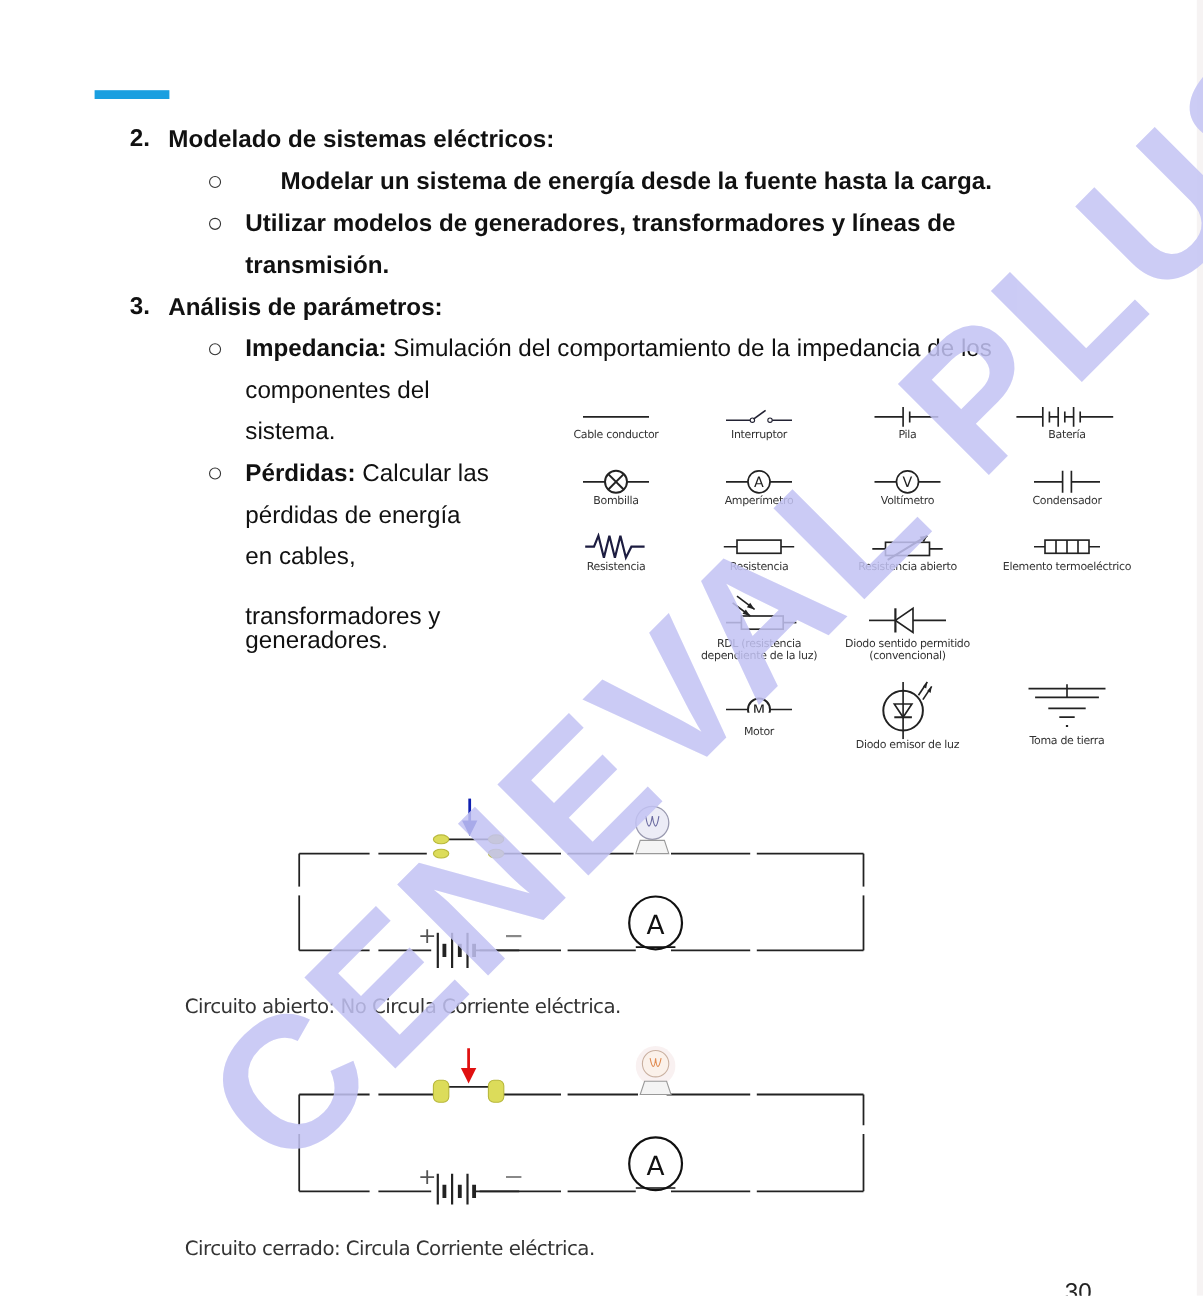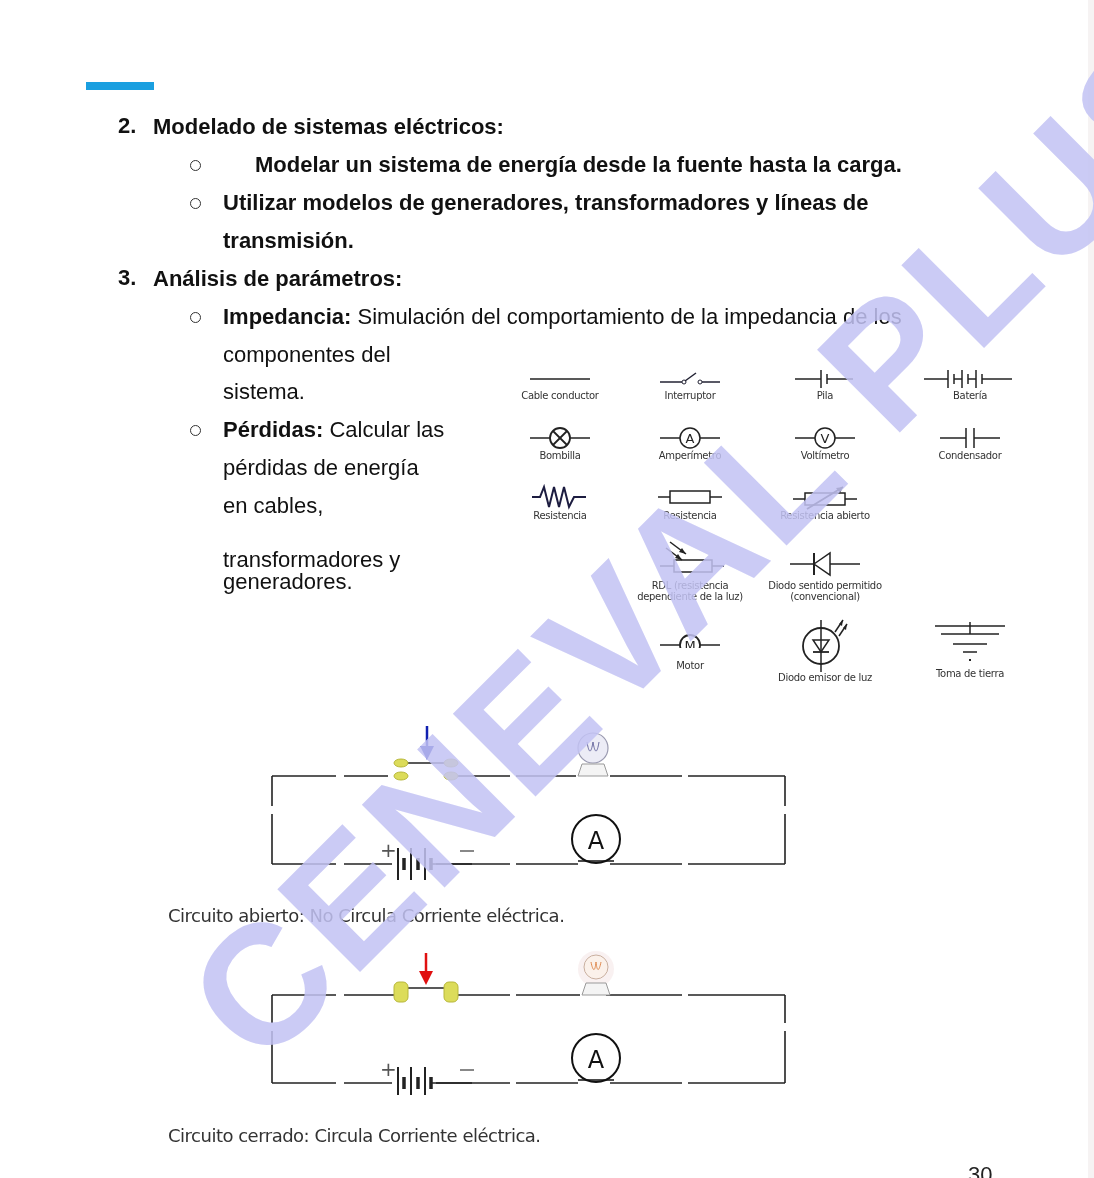--- a/index.html
+++ b/index.html
@@ -148,20 +148,31 @@
   <div class="sym" style="left:265px;top:124px;">
     <svg width="80" height="26">
         <line x1="8" y1="15" x2="20" y2="15" stroke="#222" stroke-width="1.5"></line>
         <rect x="20" y="9" width="40" height="12" fill="none" stroke="#222" stroke-width="1.5"></rect>
         <line x1="60" y1="15" x2="72" y2="15" stroke="#222" stroke-width="1.5"></line>
         <line x1="22" y1="25" x2="58" y2="3" stroke="#222" stroke-width="1.8"></line>
         <polygon points="58,3 51,4 55,9" fill="#222"></polygon>
       </svg>
     <div class="sym-label">Resistencia abierto</div>
   </div>
+  <div class="sym" style="left:410px;top:124px;">
+    <svg width="80" height="26">
+        <line x1="10" y1="13" x2="20" y2="13" stroke="#222" stroke-width="1.5"></line>
+        <rect x="20" y="7" width="40" height="12" fill="none" stroke="#222" stroke-width="1.5"></rect>
+        <line x1="30" y1="7" x2="30" y2="19" stroke="#222" stroke-width="1.5"></line>
+        <line x1="40" y1="7" x2="40" y2="19" stroke="#222" stroke-width="1.5"></line>
+        <line x1="50" y1="7" x2="50" y2="19" stroke="#222" stroke-width="1.5"></line>
+        <line x1="60" y1="13" x2="70" y2="13" stroke="#222" stroke-width="1.5"></line>
+      </svg>
+    <div class="sym-label">Elemento termoeléctrico</div>
+  </div>
 
   <div class="sym" style="left:130px;top:180px;">
     <svg width="80" height="40">
         <line x1="10" y1="26" x2="24" y2="26" stroke="#222" stroke-width="1.5"></line>
         <rect x="24" y="20" width="38" height="12" fill="none" stroke="#222" stroke-width="1.5"></rect>
         <line x1="62" y1="26" x2="74" y2="26" stroke="#222" stroke-width="1.5"></line>
         <line x1="20" y1="2" x2="36" y2="14" stroke="#222" stroke-width="1.5"></line>
         <line x1="16" y1="8" x2="32" y2="20" stroke="#222" stroke-width="1.5"></line>
         <polygon points="36,14 29,12 32,8" fill="#222"></polygon>
         <polygon points="32,20 25,18 28,14" fill="#222"></polygon>

